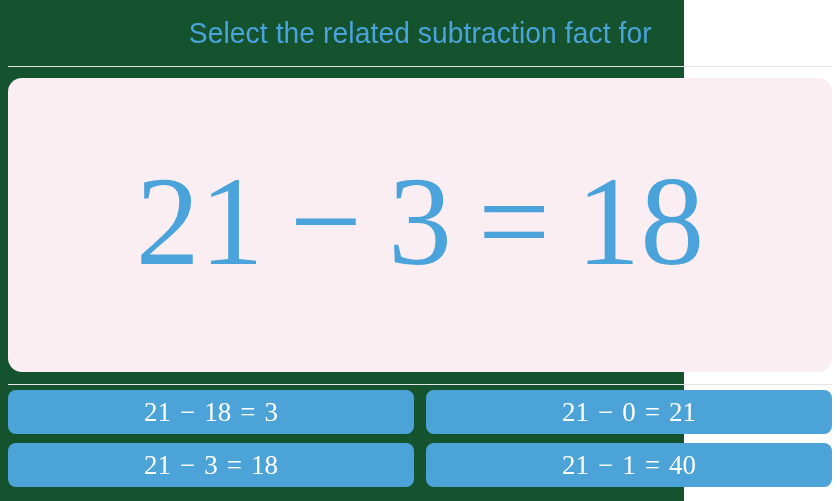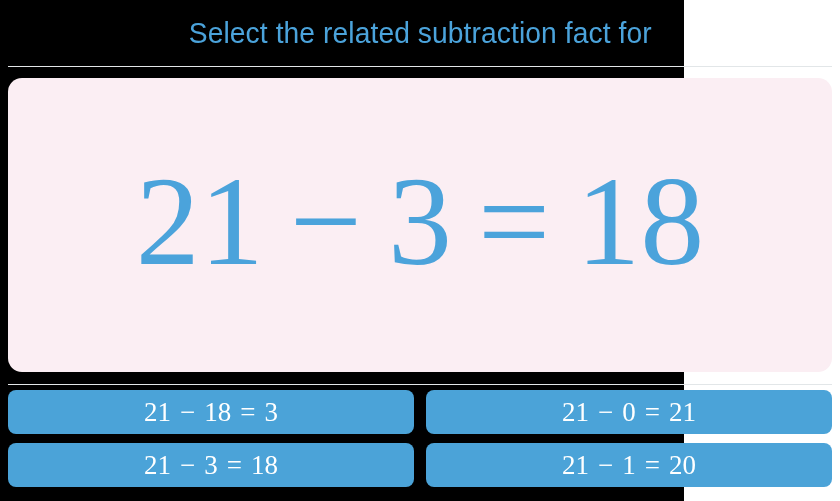--- a/index.html
+++ b/index.html
@@ -10,21 +10,21 @@
     width: 840px;
     height: 501px;
     background: #ffffff;
     font-family: "Liberation Sans", sans-serif;
     overflow: hidden;
   }
   .app {
     position: relative;
     width: 684px;
     height: 501px;
-    background: #000000;
+    background: #14532d;
     box-sizing: border-box;
   }
 
   
   .question-header {
     position: absolute;
     left: 0;
     top: 0;
     width: 840px;
     height: 66px;
@@ -176,18 +176,18 @@
       <span class="ch-term">3</span>
       <span class="ch-op">=</span>
       <span class="ch-term">18</span>
     </button>
 
     <button class="choice-button">
       <span class="ch-term">21</span>
       <span class="ch-op">−</span>
       <span class="ch-term">1</span>
       <span class="ch-op">=</span>
-      <span class="ch-term">20</span>
+      <span class="ch-term">40</span>
     </button>
 
   </div>
 
 </div>
 
 </body></html>

